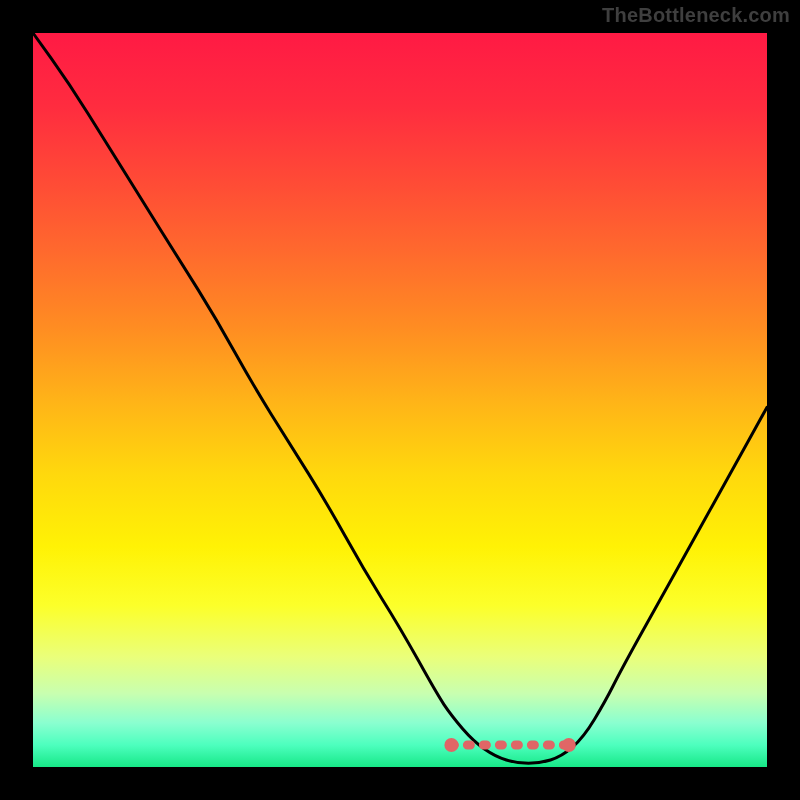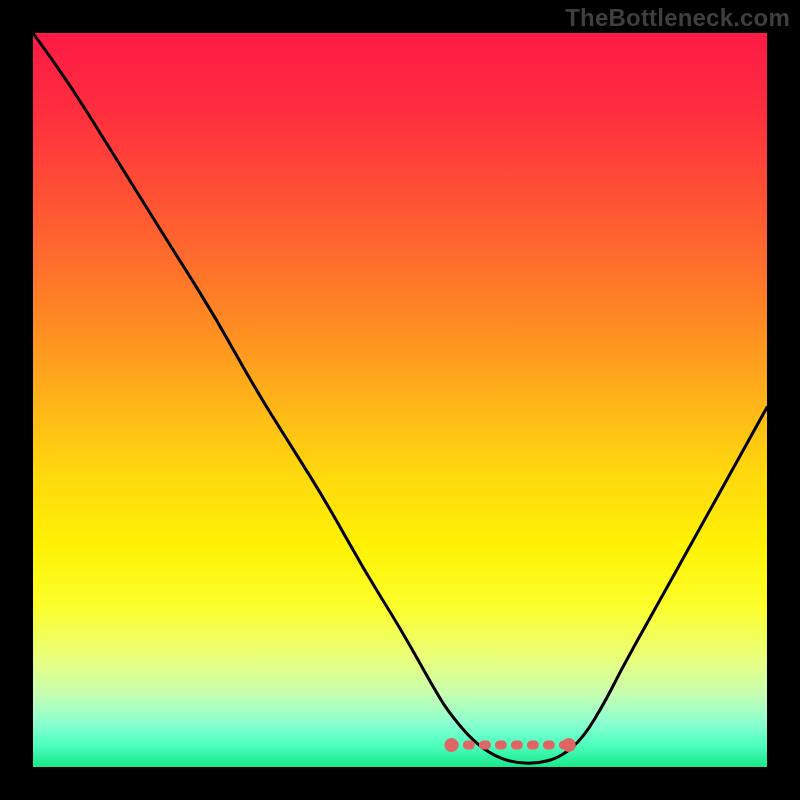--- a/index.html
+++ b/index.html
@@ -14,21 +14,21 @@
     position: relative;
     width: 800px;
     height: 800px;
     background: #000;
   }
   .watermark {
     position: absolute;
     top: 4px;
     right: 10px;
     color: #3f3f3f;
-    font-size: 24px;
+    font-size: 20px;
     font-weight: 600;
     letter-spacing: 0.2px;
   }
   svg {
     display: block;
   }
 </style>
 </head>
 <body>
 

